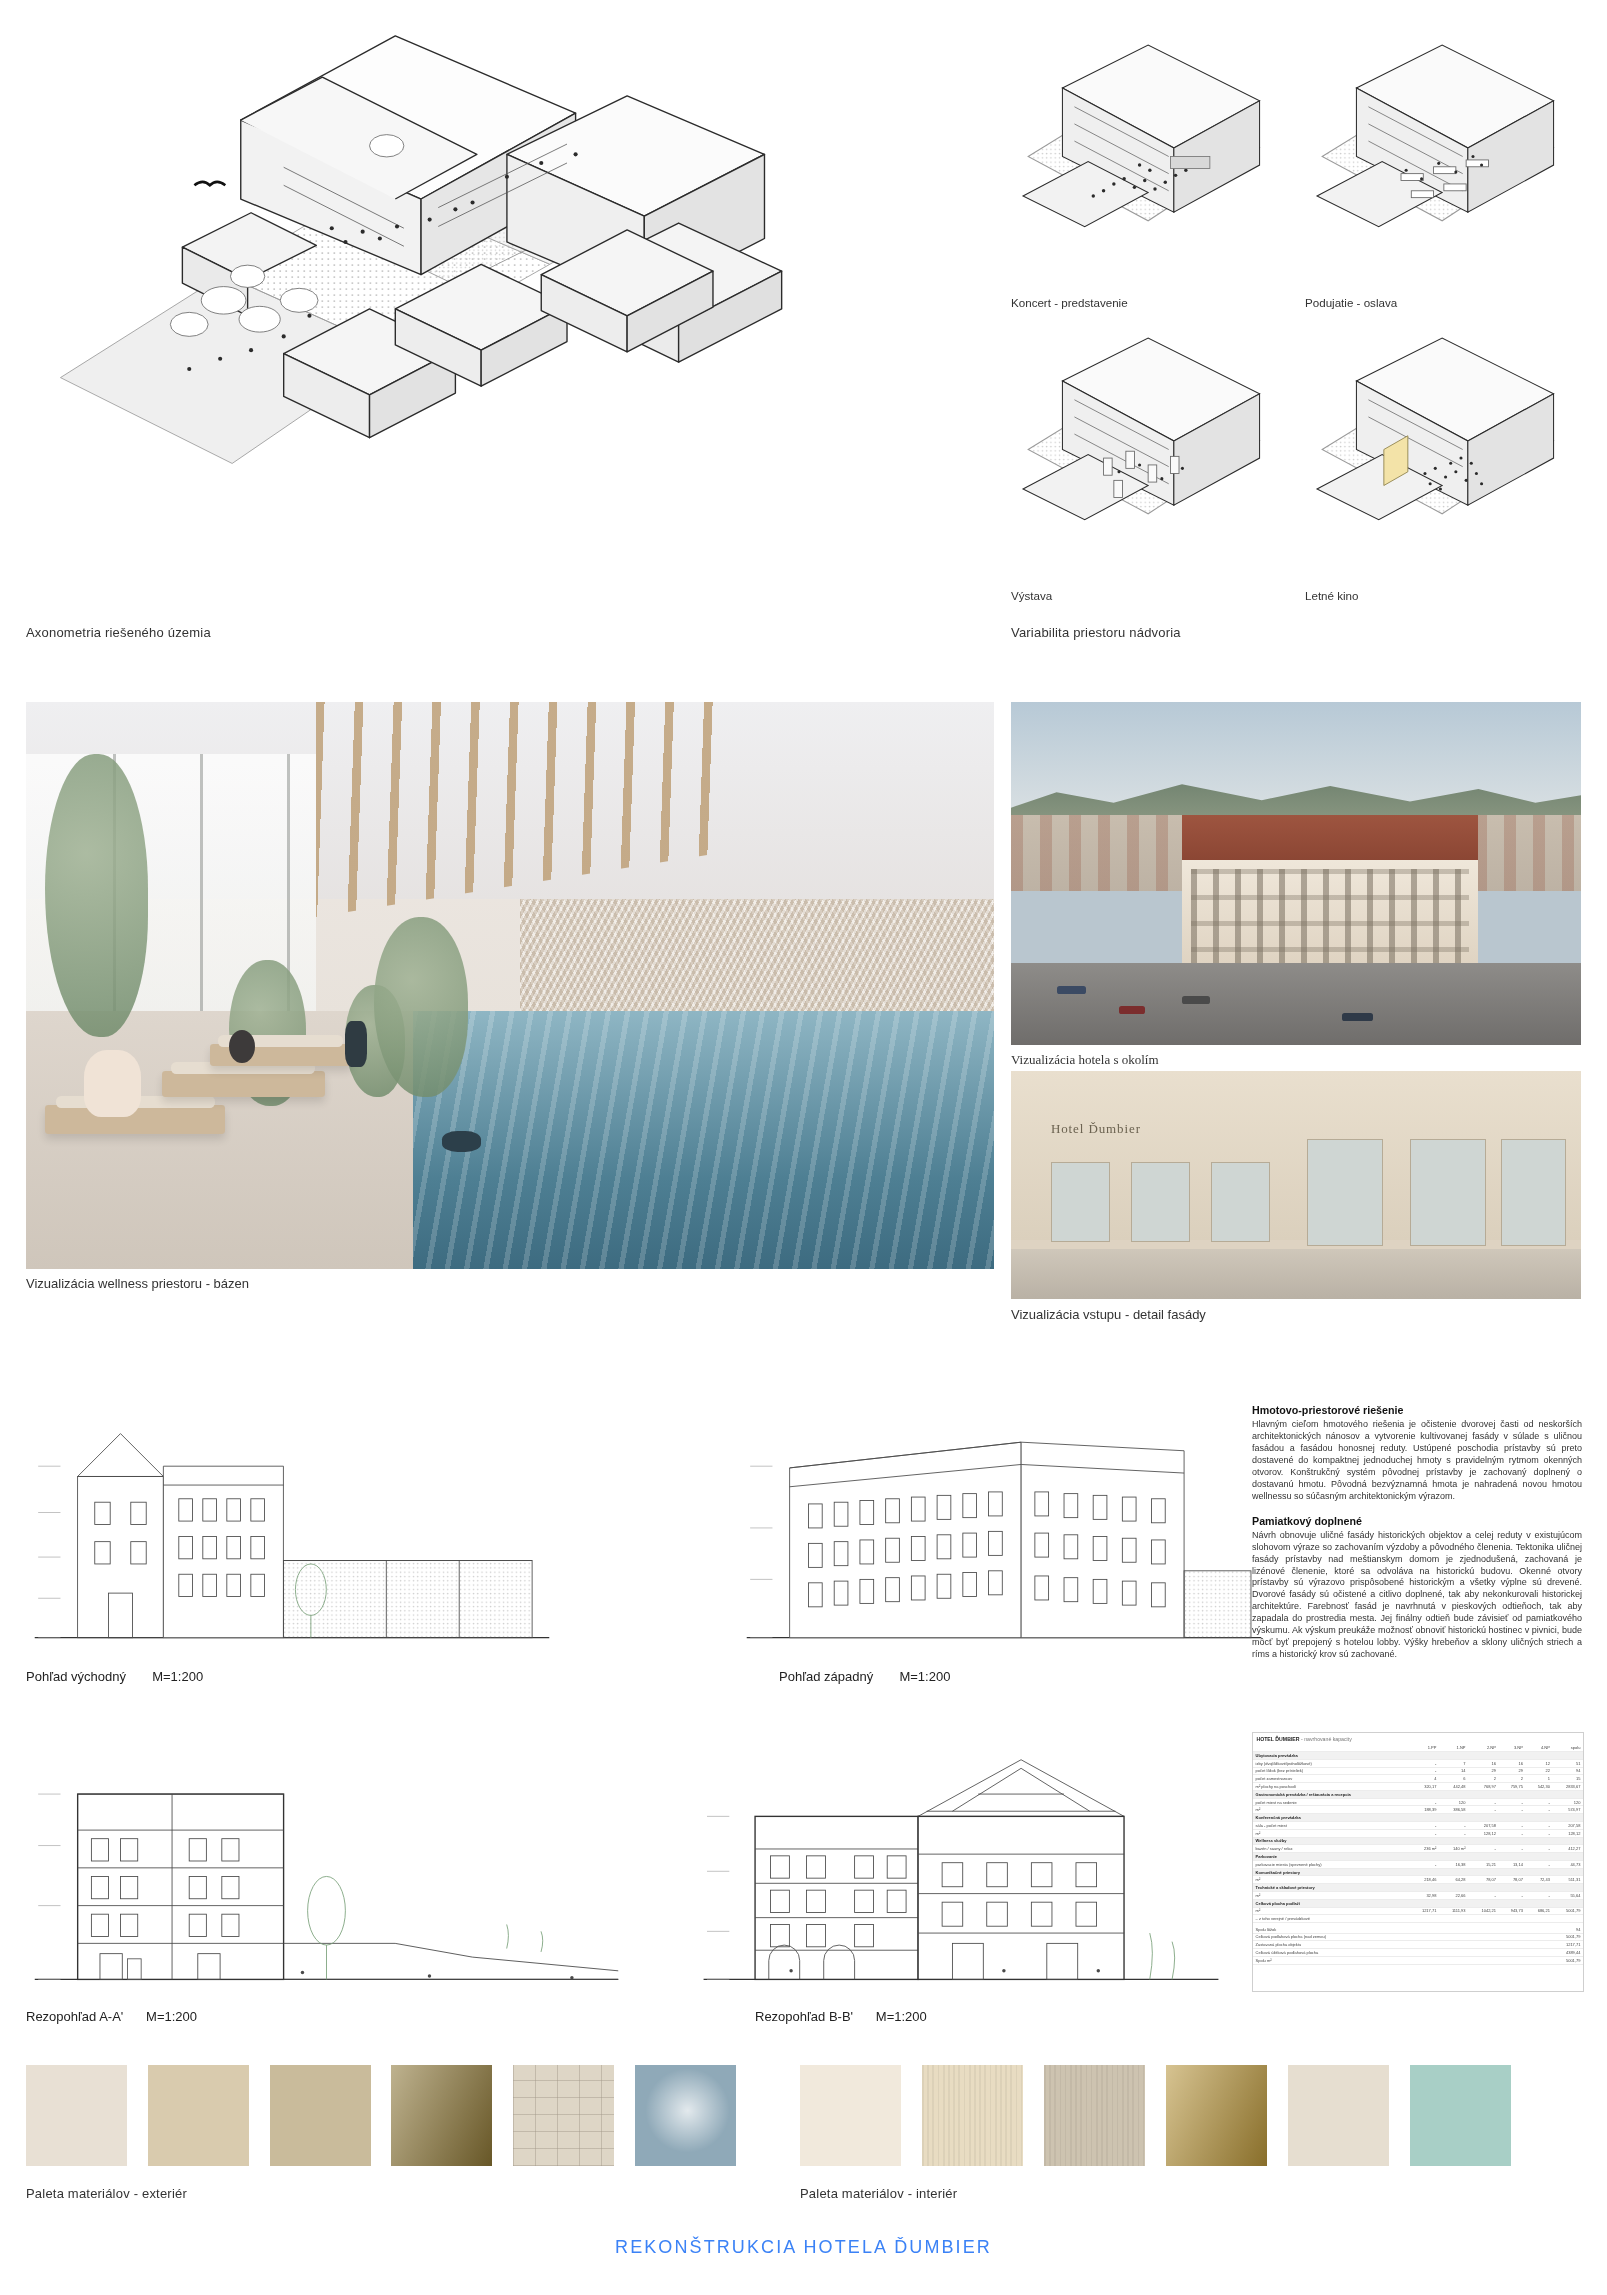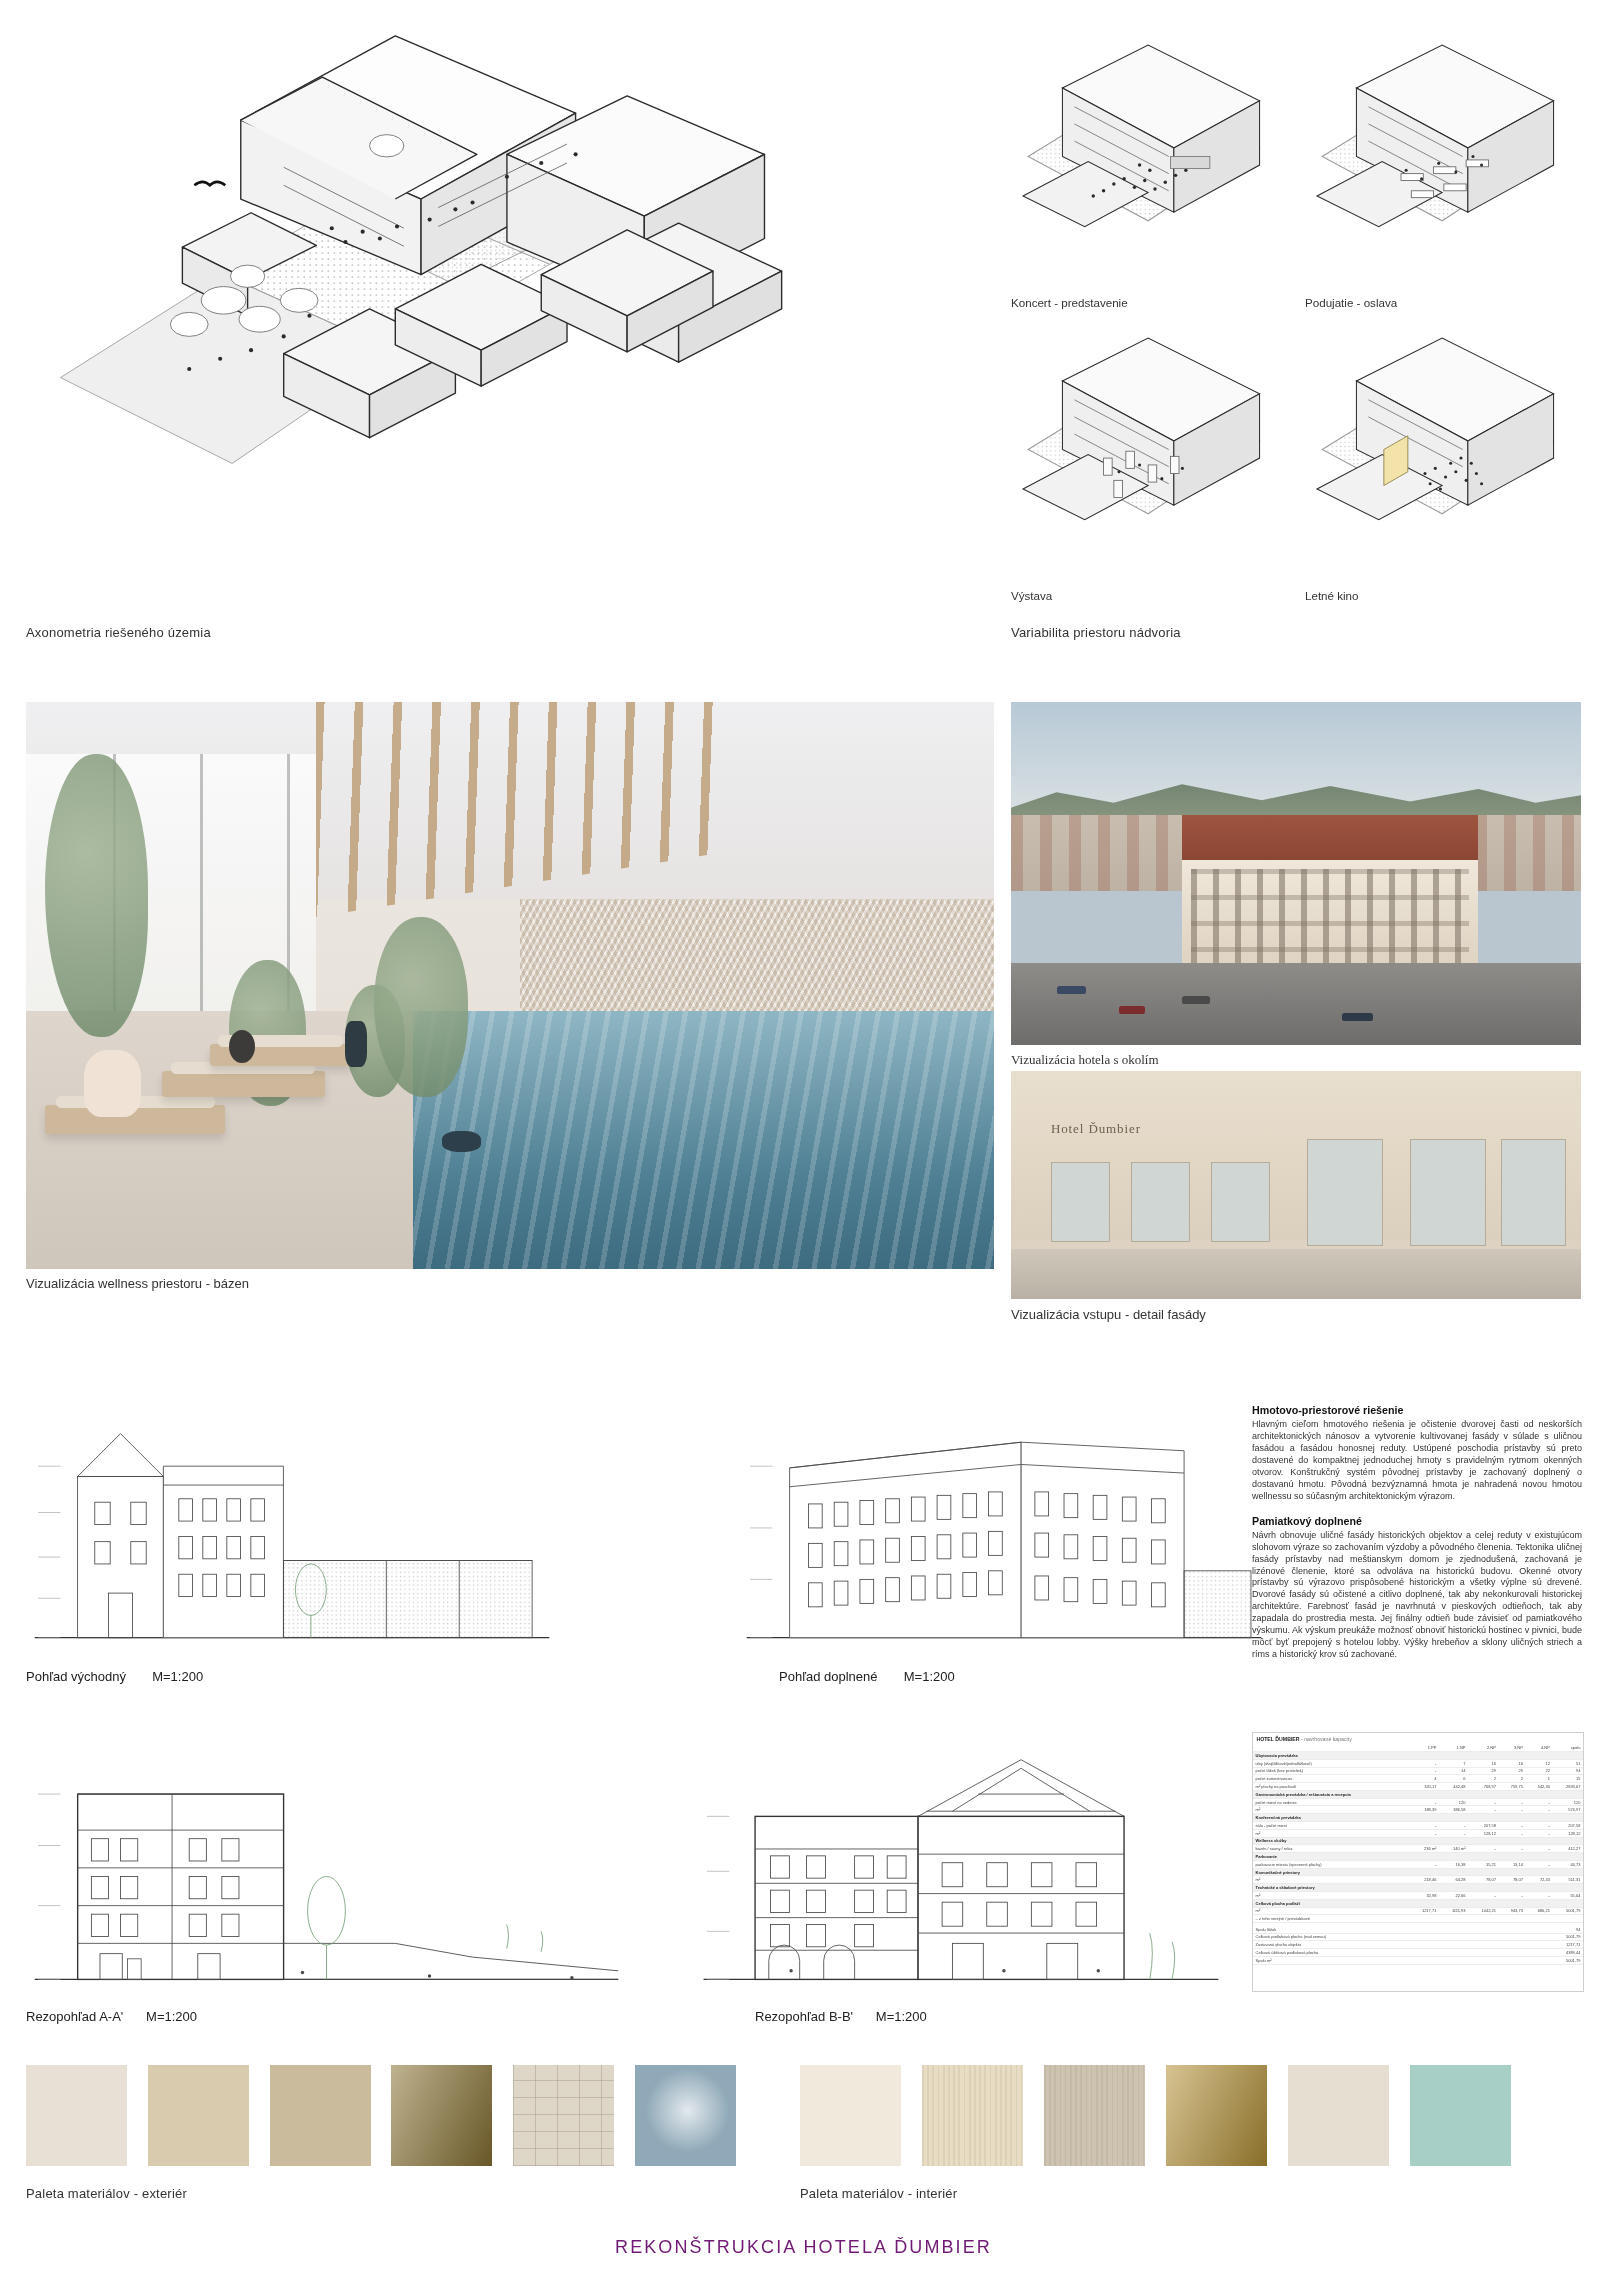--- a/index.html
+++ b/index.html
@@ -105,21 +105,21 @@
   #tbl td:first-child,#tbl th:first-child{text-align:left;}
   #tbl tr.sec td{background:#f1f1f1;font-weight:bold;color:#222;}
 
   
   .swatch{position:absolute;width:101px;height:101px;}
   #palcap1{position:absolute;left:26px;top:2186px;}
   #palcap2{position:absolute;left:800px;top:2186px;}
 
   
   #footer{position:absolute;left:0;top:2237px;width:1607px;text-align:center;
-    font-size:18px;letter-spacing:2.1px;color:#701a75;}
+    font-size:18px;letter-spacing:2.1px;color:#3b82f6;}
 </style>
 </head>
 <body>
 
 <div class="board">
 
   <div class="panel" id="axo">
     <svg class="axo-svg" viewBox="0 0 1140 700" preserveAspectRatio="xMidYMid meet">
       <defs>
         <pattern id="dots" width="7" height="7" patternUnits="userSpaceOnUse">
@@ -514,21 +514,21 @@
       </g>
       <g stroke="#9a9a9a" stroke-width=".7">
         <line x1="14" y1="118" x2="40" y2="118"></line>
           <line x1="14" y1="190" x2="40" y2="190"></line>
         <line x1="14" y1="250" x2="40" y2="250"></line>
           <line x1="14" y1="318" x2="40" y2="318"></line>
       </g>
     </svg>
   </div>
   <div class="dcap" style="left:779px;top:1669px;">
-    <span>Pohľad doplnené</span>
+    <span>Pohľad západný</span>
     <span style="display:inline-block;width:19px;"></span>
     <span>M=1:200</span>
   </div>
 
   <div class="draw" style="left:26px;top:1734px;width:601px;height:266px;">
     <svg class="dsvg" viewBox="0 0 700 310">
       <g stroke="#4a4a4a" fill="none" stroke-width="1">
         <line x1="10" y1="286" x2="690" y2="286" stroke="#333" stroke-width="1.4"></line>
 
         <rect x="60" y="70" width="240" height="216" fill="#fff" stroke="#333" stroke-width="1.6"></rect>

